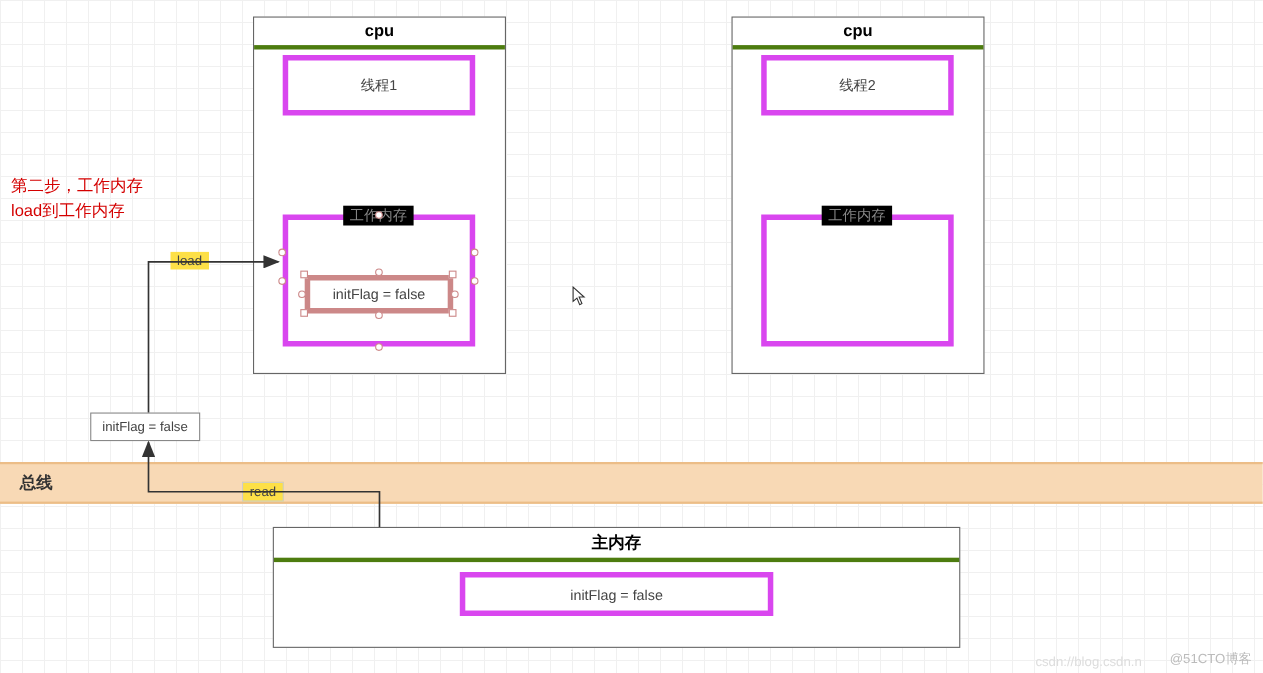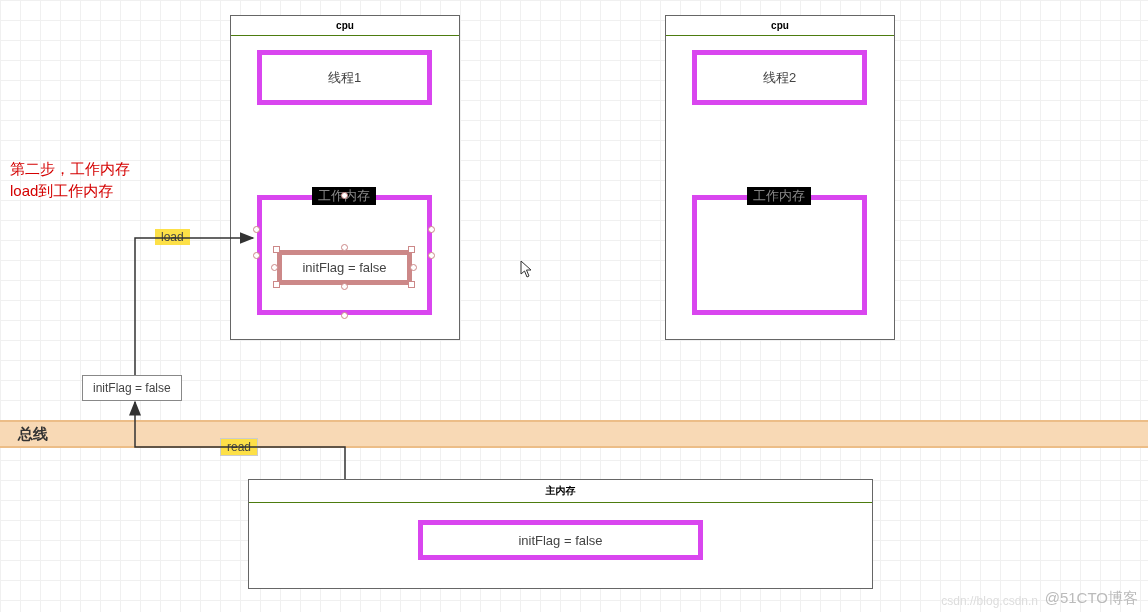--- a/index.html
+++ b/index.html
@@ -15,23 +15,23 @@
       overflow: hidden;
     }
     .box {
       position: absolute;
       border: 1px solid #666;
       background: #fff;
       text-align: center;
     }
     .title-bar {
       font-weight: bold;
-      font-size: 10px;
+      font-size: 15px;
       padding: 4px;
-      border-bottom: 1px solid #4d7c0f;
+      border-bottom: 4px solid #4d7c0f;
     }
     .inner-box {
       position: absolute;
       border: 5px solid #d946ef;
       background: #fff;
       display: flex;
       align-items: center;
       justify-content: center;
       font-size: 13px;
       color: #444;
@@ -40,21 +40,21 @@
       position: absolute;
       font-size: 13px;
       color: #888;
       background: #000000;
       padding: 0 6px;
     }
     .red-text { color: #d40000; font-size: 15px; position: absolute; }
     .orange-bar {
       position: absolute;
       left: 0; width: 1148px;
-      height: 28px;
+      height: 38px;
       background: #f8d9b5;
       border-top: 2px solid #ecbd87;
       border-bottom: 2px solid #ecbd87;
       display: flex;
       align-items: center;
       padding-left: 18px;
       font-size: 15px;
       font-weight: bold;
       color: #333;
     }
@@ -82,21 +82,21 @@
     }
     .handle.round { border-radius: 50%; }
     .cursor {
       position: absolute;
       font-size: 16px;
       color: #333;
     }
     .watermark-r {
       position: absolute;
       right: 10px; bottom: 4px;
-      font-size: 15px;
+      font-size: 12px;
       color: #bbb;
     }
     .watermark-l {
       position: absolute;
       right: 110px; bottom: 4px;
       font-size: 12px;
       color: #ddd;
     }
     svg.arrows { position: absolute; left:0; top:0; width:1148px; height:612px; pointer-events:none; }
   </style>

